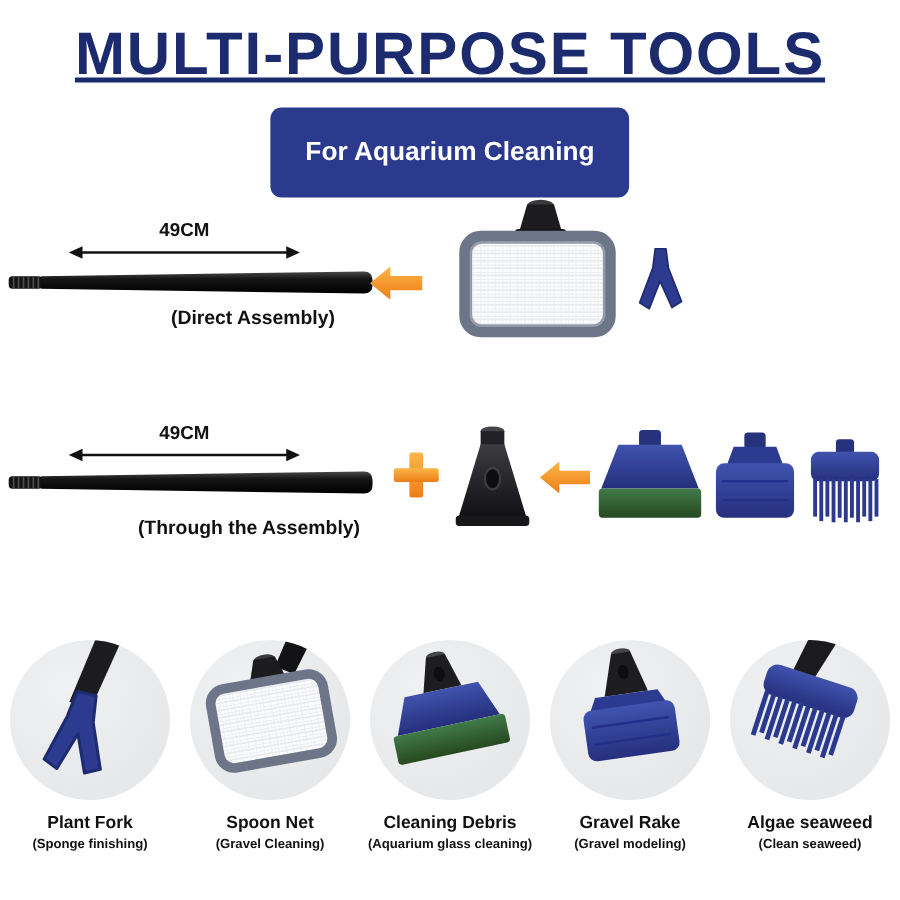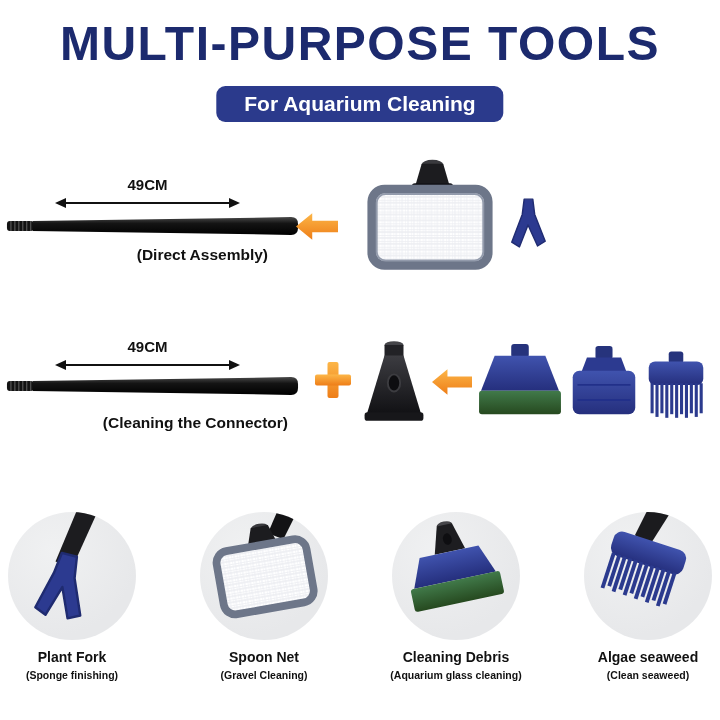--- a/index.html
+++ b/index.html
@@ -3,26 +3,26 @@
 <meta charset="utf-8">
 <style>
   * { margin:0; padding:0; box-sizing:border-box; }
   html,body { background:#ffffff; }
   body { font-family:"Liberation Sans","DejaVu Sans",sans-serif; }
   .page { position:relative; width:720px; height:720px; background:#ffffff; overflow:hidden; }
 
   .title {
     position:absolute; top:16px; left:0; width:720px; text-align:center;
     font-size:48px; font-weight:900; letter-spacing:1.5px;
-    color:var(--title,#1c2a6e); white-space:nowrap;
+    color:var(--title,#1c2a6e); white-space:nowrap;text-decoration:underline;
   }
   .banner {
     position:absolute; top:86px; left:50%; transform:translateX(-50%);
     background:var(--banner-bg,#2b3a8c); color:var(--banner-text,#ffffff);
-    font-size:21px; font-weight:700; padding:6px 28px; border-radius:9px;
+    font-size:21px; font-weight:700; padding:24px 28px; border-radius:9px;
     white-space:nowrap;
   }
 
   .abs { position:absolute; }
 
   .measure { position:absolute; text-align:center; }
   .measure-label { font-size:15px; font-weight:800; color:var(--text-black,#111); margin-bottom:2px;text-align:center; }
 
   .caption {
     position:absolute; text-align:right; font-size:15.5px; font-weight:800;
@@ -143,21 +143,21 @@
         <line x1="7" y1="17" x2="7" y2="27"></line>
           <line x1="11" y1="17" x2="11" y2="27"></line>
         <line x1="15" y1="17" x2="15" y2="27"></line>
           <line x1="19" y1="17" x2="19" y2="27"></line>
         <line x1="23" y1="17" x2="23" y2="27"></line>
           <line x1="27" y1="17" x2="27" y2="27"></line>
       </g>
       <path d="M29 17 L291 13 Q298 13 298 20 L298 24 Q298 31 291 31 L29 27 Z" fill="url(#poleG)"></path>
     </svg>
 
-    <div class="caption" style="left:8px; top:414px; width:280px;">(Cleaning the Connector)</div>
+    <div class="caption" style="left:8px; top:414px; width:280px;">(Through the Assembly)</div>
 
     <svg class="abs" style="left:313px; top:360px;" width="40" height="40" viewBox="0 0 40 40">
       <rect x="14.5" y="2" width="11" height="36" rx="2" fill="url(#orangeG)"></rect>
       <rect x="2" y="14.5" width="36" height="11" rx="2" fill="url(#orangeG)"></rect>
     </svg>
 
     <svg class="abs" style="left:357px; top:338px;" width="74" height="86" viewBox="0 0 78 88">
       <ellipse cx="39" cy="6" rx="10" ry="4" fill="#46464a"></ellipse>
       <rect x="29" y="6" width="20" height="13" fill="#222226"></rect>
       <path d="M29 17 L49 17 L68 80 L10 80 Z" fill="url(#blackG)"></path>
@@ -241,20 +241,37 @@
             <ellipse cx="66" cy="27" rx="4.5" ry="6" fill="#0e0e11"></ellipse>
             <path d="M34 40 L96 40 L108 70 L22 70 Z" fill="url(#blueG)"></path>
             <rect x="18" y="70" width="94" height="24" rx="3" fill="url(#greenG)"></rect>
           </g>
         </svg>
       </div>
       <div class="product-name">Cleaning Debris</div>
       <div class="product-desc">(Aquarium glass cleaning)</div>
     </div>
 
+    <div class="product-card">
+      <div class="product-photo">
+        <svg width="128" height="128" viewBox="0 0 132 132">
+          <g transform="rotate(-8 66 66)">
+            <ellipse cx="66" cy="10" rx="8" ry="3.5" fill="#454549"></ellipse>
+            <path d="M58 10 L74 10 L84 44 L48 44 Z" fill="#1d1d20"></path>
+            <ellipse cx="66" cy="26" rx="4.5" ry="6" fill="#0e0e11"></ellipse>
+            <path d="M40 44 L92 44 L98 56 L34 56 Z" fill="#2c3a90"></path>
+            <rect x="28" y="54" width="76" height="42" rx="7" fill="url(#blueG)"></rect>
+            <line x1="34" y1="68" x2="98" y2="68" stroke="#22308a" stroke-width="2"></line>
+            <line x1="34" y1="82" x2="98" y2="82" stroke="#22308a" stroke-width="2"></line>
+          </g>
+        </svg>
+      </div>
+      <div class="product-name">Gravel Rake</div>
+      <div class="product-desc">(Gravel modeling)</div>
+    </div>
 
     <div class="product-card">
       <div class="product-photo">
         <svg width="128" height="128" viewBox="0 0 132 132">
           <g transform="rotate(18 66 60)">
             <polygon points="48,-10 70,-5 60,34 42,30" fill="#1b1b1e"></polygon>
             <rect x="22" y="30" width="78" height="26" rx="9" fill="url(#blueG)"></rect>
             <g fill="#2b3a8e">
               <rect x="25" y="54" width="4" height="38"></rect>
                 <rect x="31" y="54" width="4" height="34"></rect>

